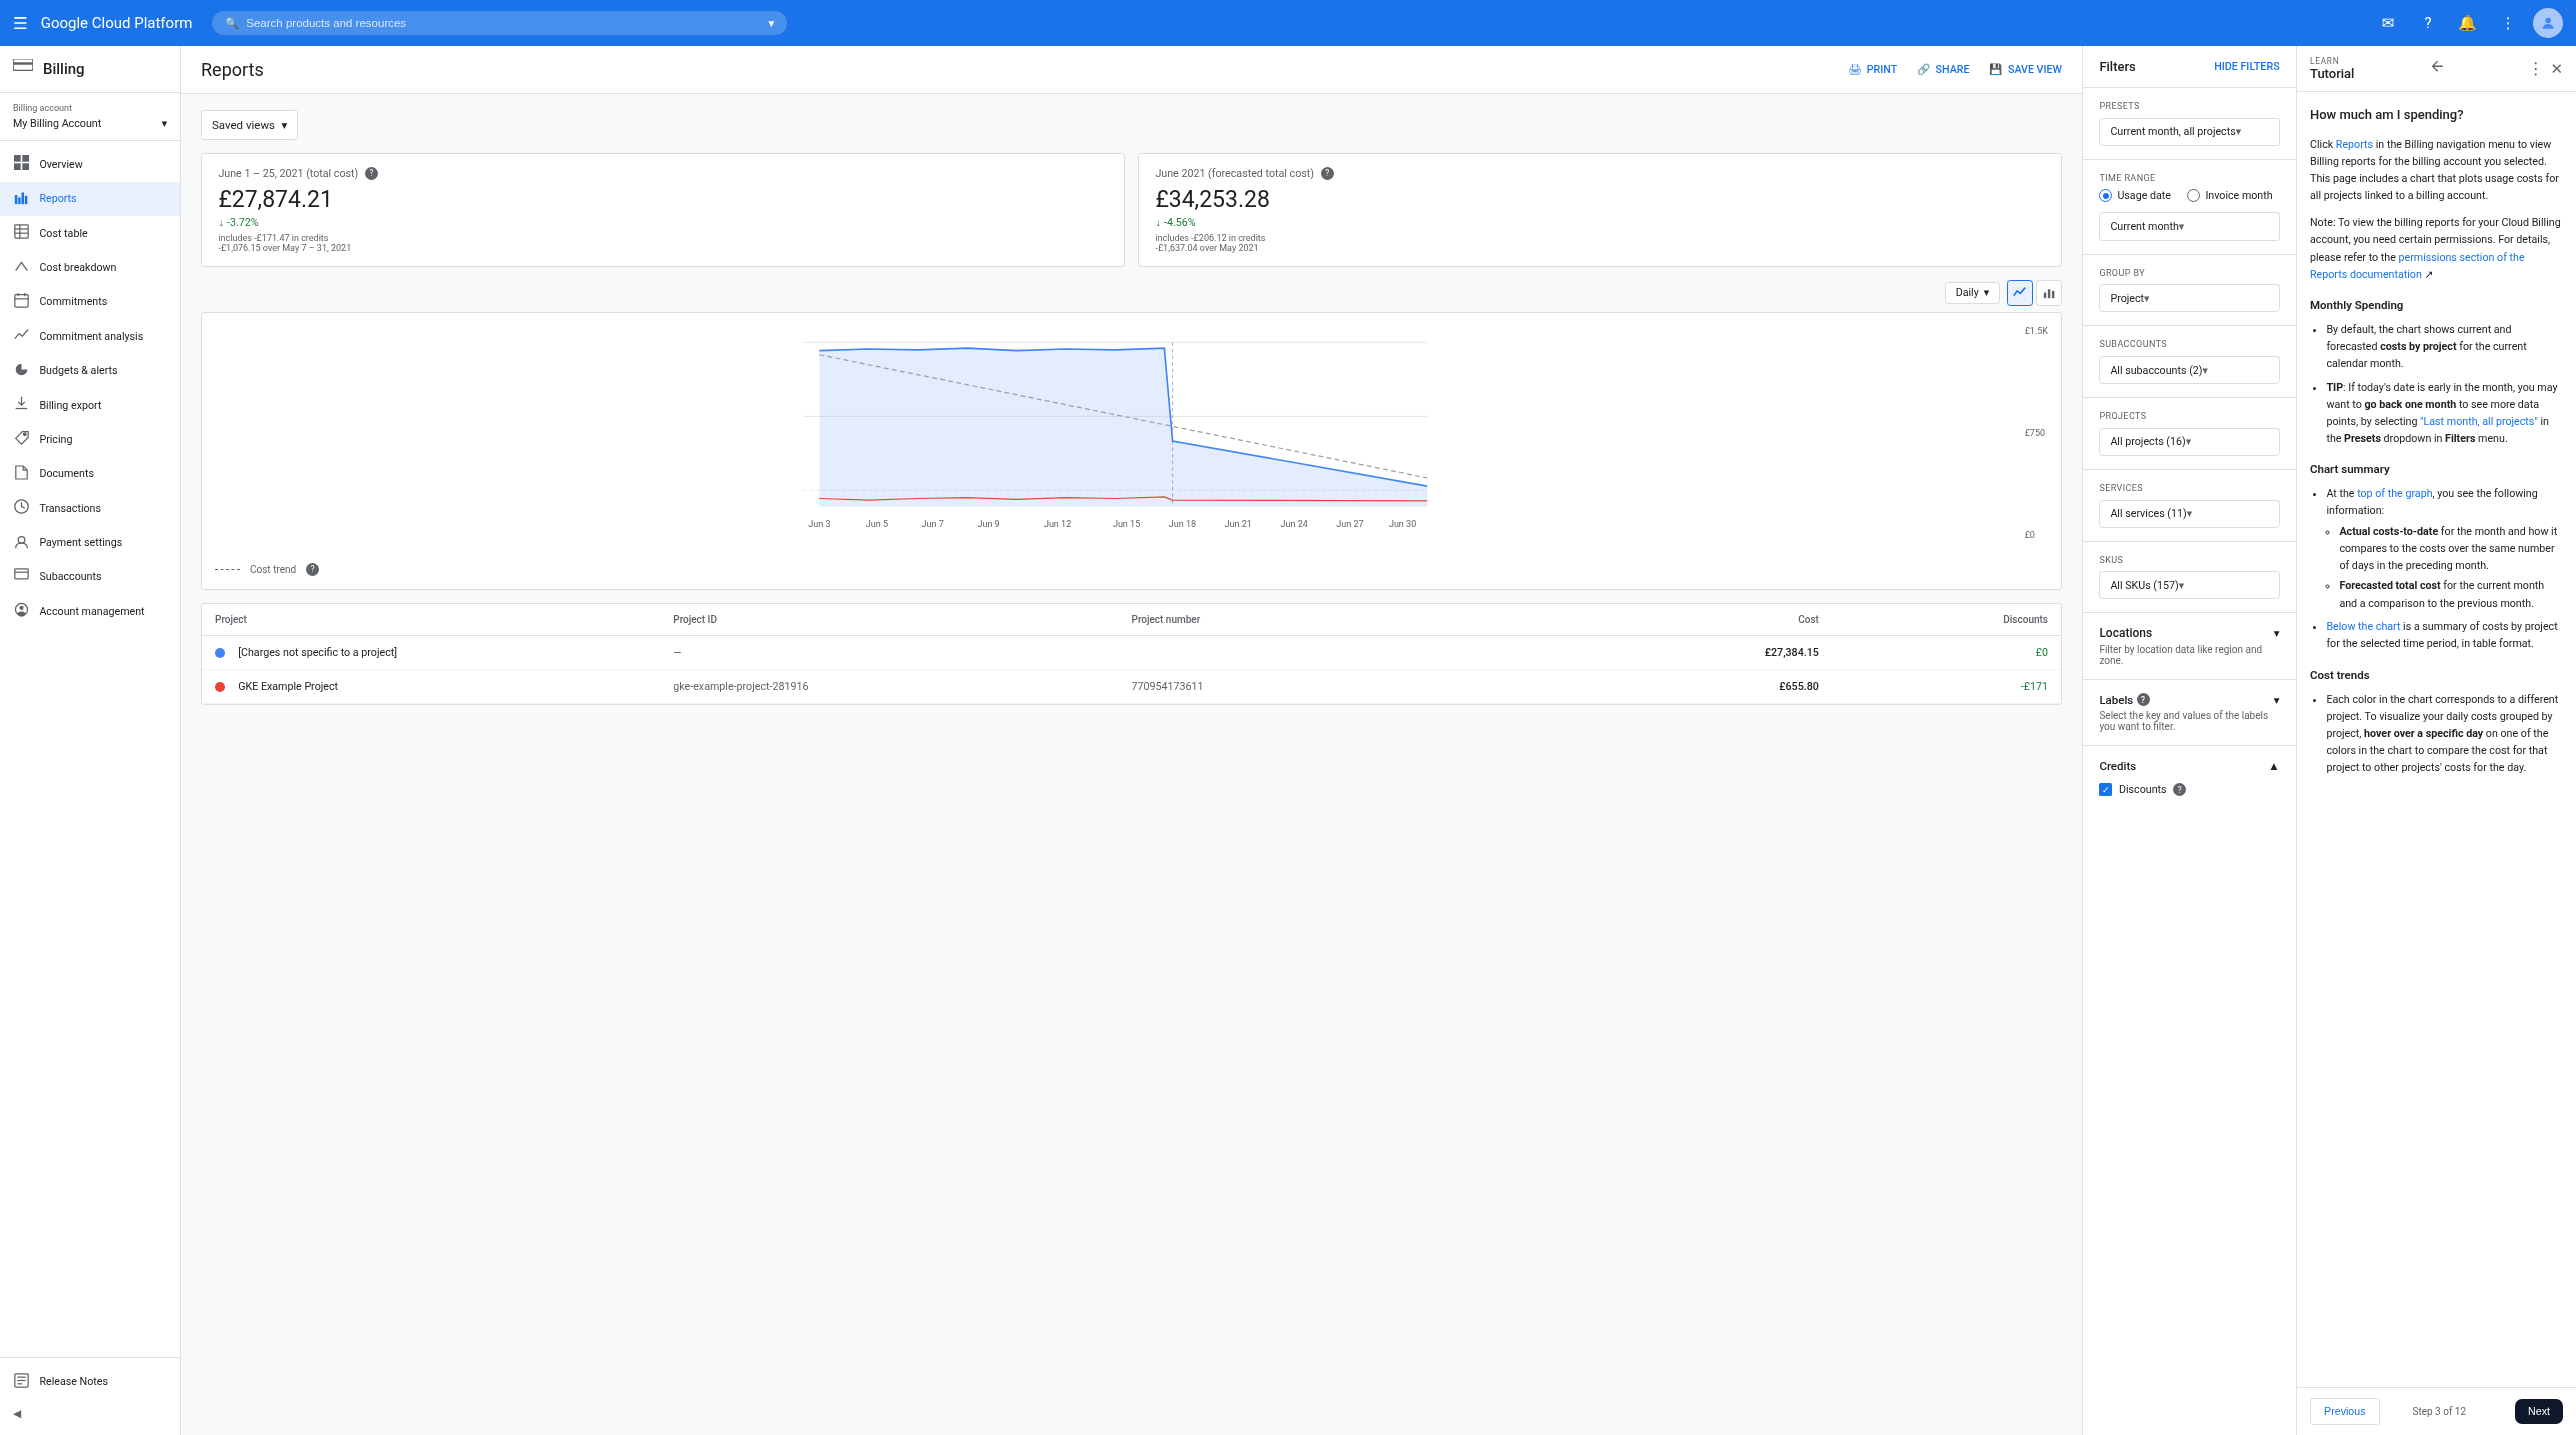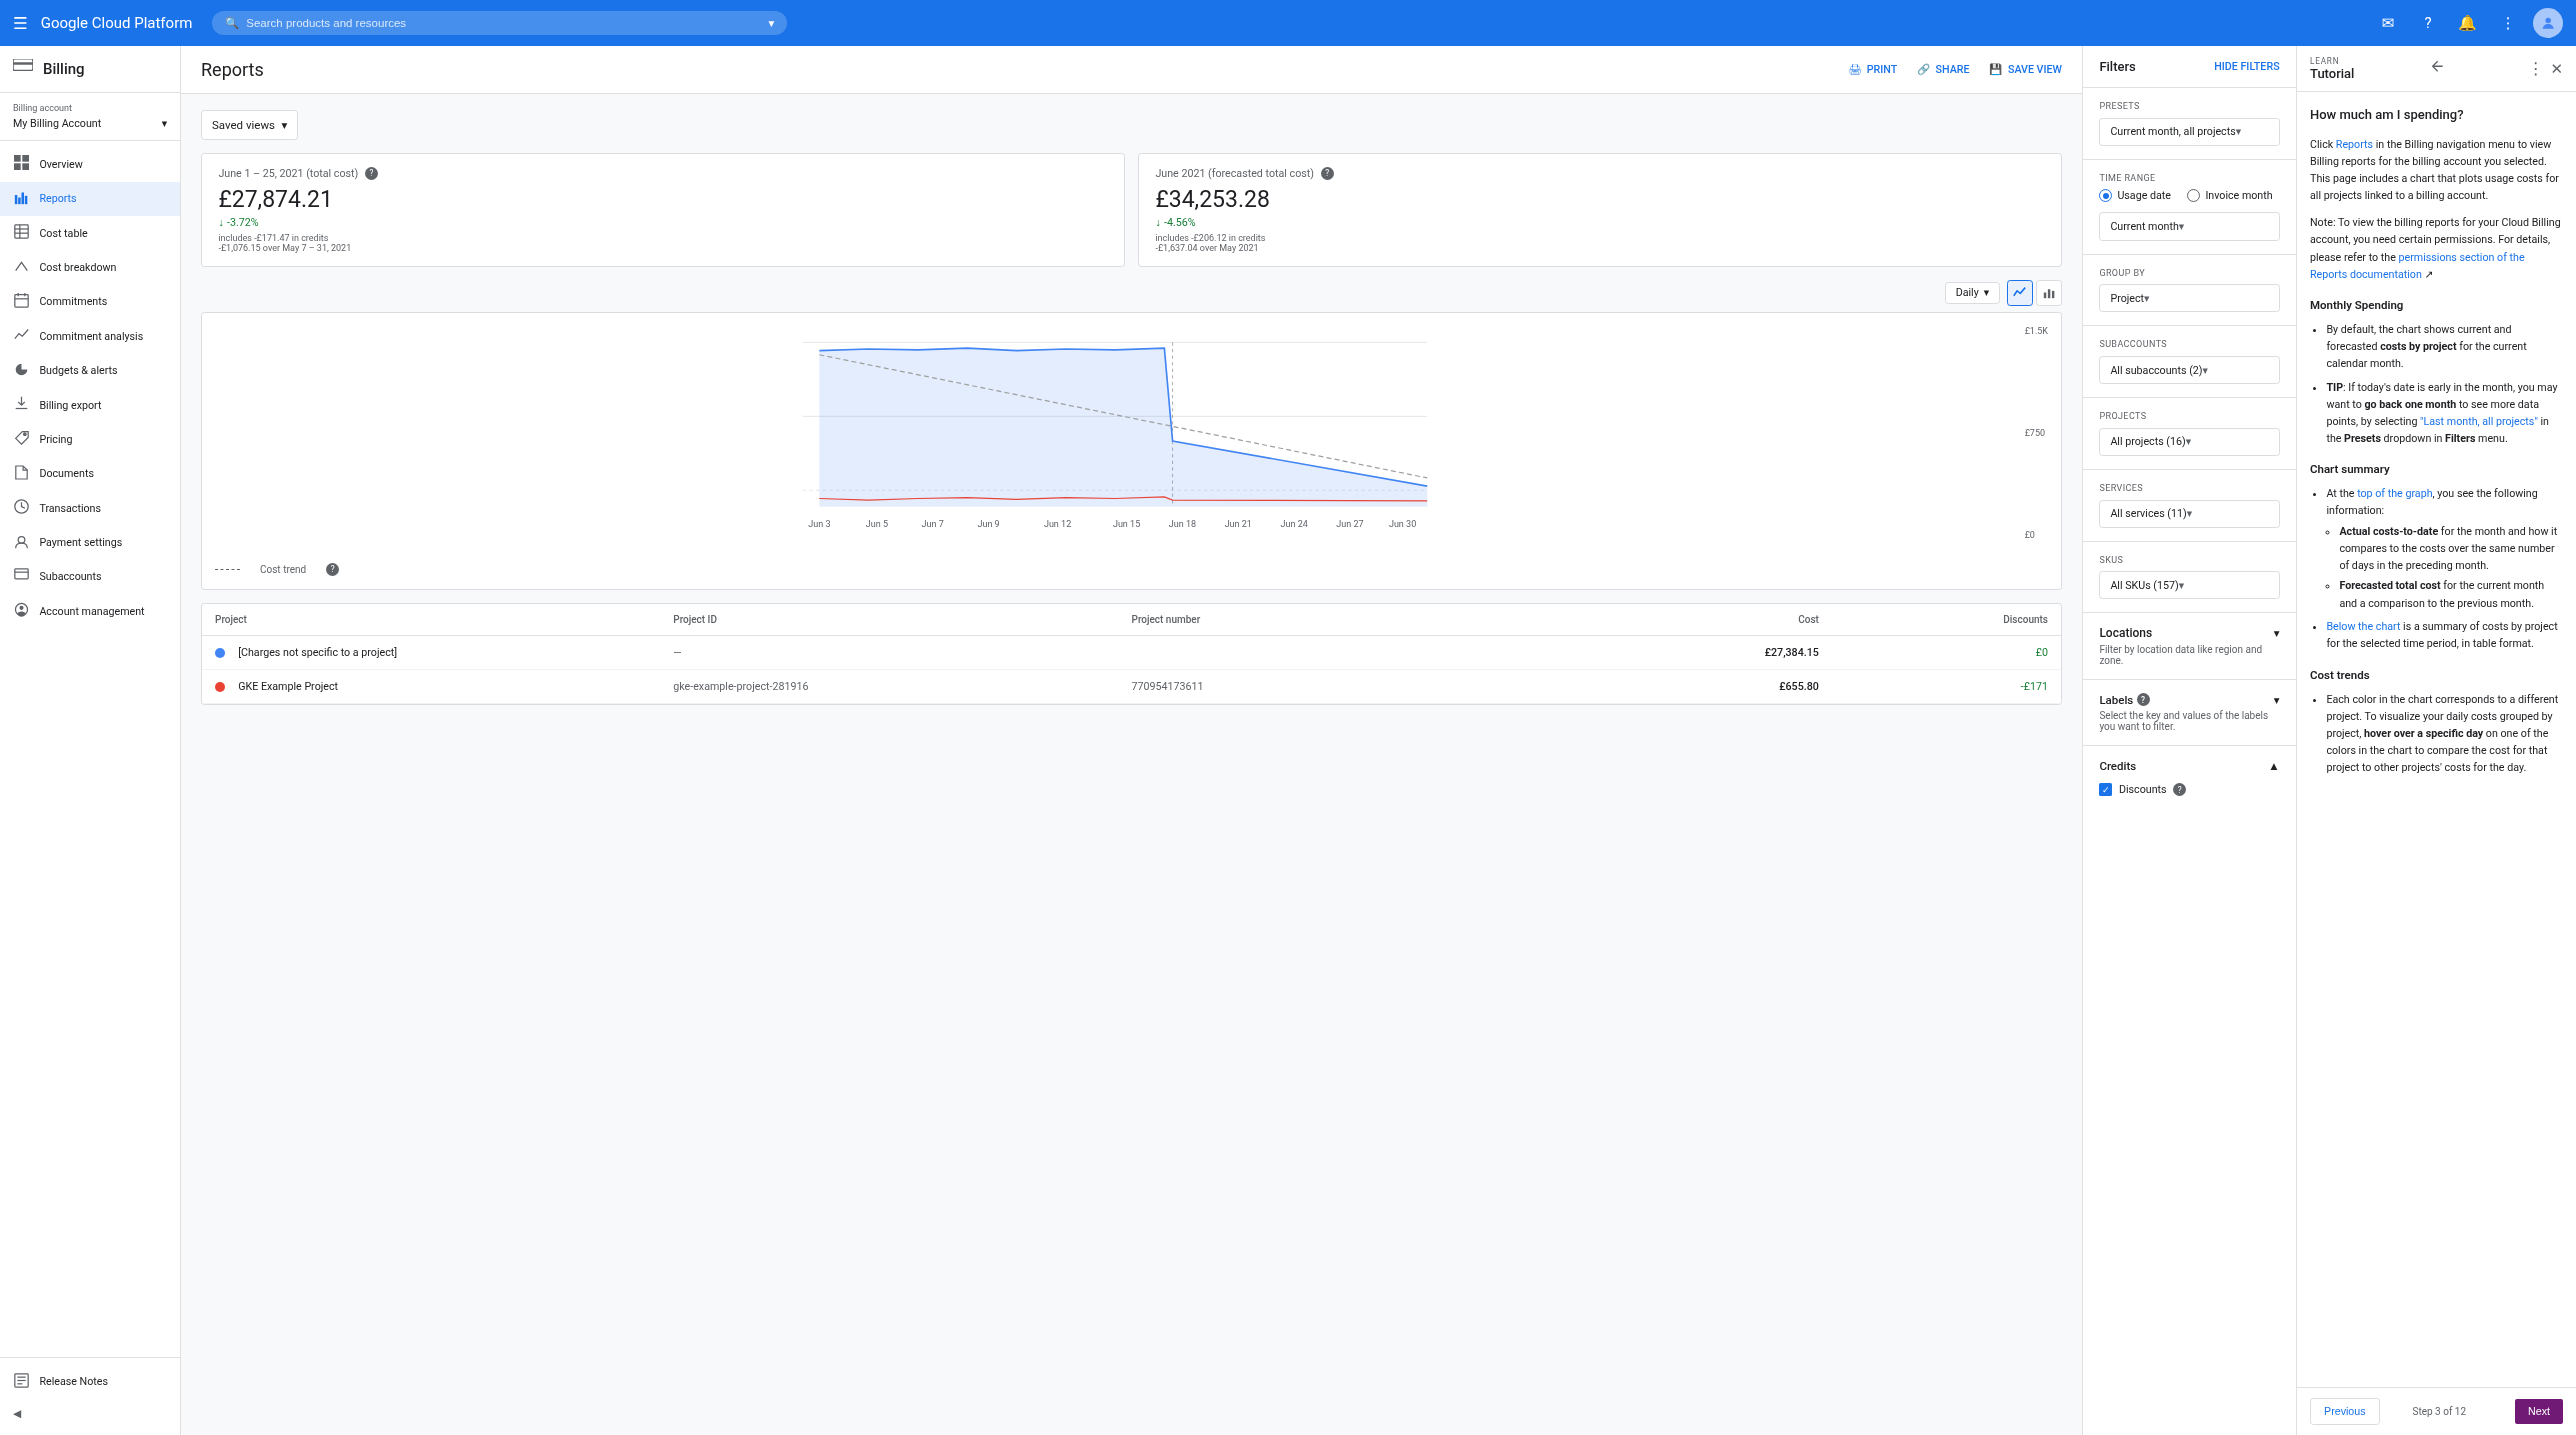--- a/index.html
+++ b/index.html
@@ -102,21 +102,21 @@
     .chart-icon-btn { width: 26px; height: 26px; display: flex; align-items: center; justify-content: center; border: 0.8px solid #dadce0; border-radius: 3.3px; cursor: pointer; background: white; }
     .chart-icon-btn.active { background: #e8f0fe; border-color: #1a73e8; }
 
     .chart-wrapper {
       background: white; border: 0.8px solid #dadce0; border-radius: 3.3px;
       padding: 13px; margin-bottom: 13px; position: relative;
     }
     .chart-y-labels { position: absolute; right: 13px; top: 13px; bottom: 49px; display: flex; flex-direction: column; justify-content: space-between; font-size: 9px; color: #5f6368; }
     .chart-svg-container { width: 100%; }
 
-    .cost-trend { display: flex; align-items: center; gap: 20px; font-size: 10px; color: #5f6368; margin-top: 6.6px; }
+    .cost-trend { display: flex; align-items: center; gap: 10px; font-size: 10px; color: #5f6368; margin-top: 6.6px; }
     .cost-trend-line { display: inline-block; width: 25px; height: 1.6px; border-top: 1.6px dashed #5f6368; }
 
     
     .cost-table { background: white; border: 0.8px solid #dadce0; border-radius: 3.3px; overflow: hidden; }
     .table-header-row { display: flex; padding: 10px 13px; border-bottom: 0.8px solid #e0e0e0; font-size: 10px; font-weight: 500; color: #5f6368; }
     .col-project { flex: 2; }
     .col-project-id { flex: 2; }
     .col-project-num { flex: 2; }
     .col-cost { flex: 1; text-align: right; }
     .col-discount { flex: 1; text-align: right; }
@@ -206,22 +206,22 @@
     .tutorial-footer {
       display: flex; align-items: center; justify-content: space-between;
       padding: 10px 13px; border-top: 0.8px solid #e0e0e0;
     }
     .tutorial-prev-btn {
       padding: 6.6px 13px; border: 0.8px solid #dadce0; border-radius: 3.3px;
       background: white; color: #1a73e8; font-size: 10.7px; font-weight: 500; cursor: pointer;
     }
     .tutorial-step { font-size: 10px; color: #5f6368; }
     .tutorial-next-btn {
-      padding: 6.6px 13px; border: none; border-radius: 2px;
-      background: #701a75; color: white; font-size: 10.7px; font-weight: 500; cursor: pointer; margin-left: 16px;
+      padding: 6.6px 13px; border: none; border-radius: 7px;
+      background: #0f172a; color: white; font-size: 10.7px; font-weight: 500; cursor: pointer; margin-left: 16px;
     }
 
     
     ::-webkit-scrollbar { width: 5px; }
     ::-webkit-scrollbar-thumb { background: #dadce0; border-radius: 2.5px; }
   </style>
 </head>
 <body>
 
 <nav class="top-nav">

